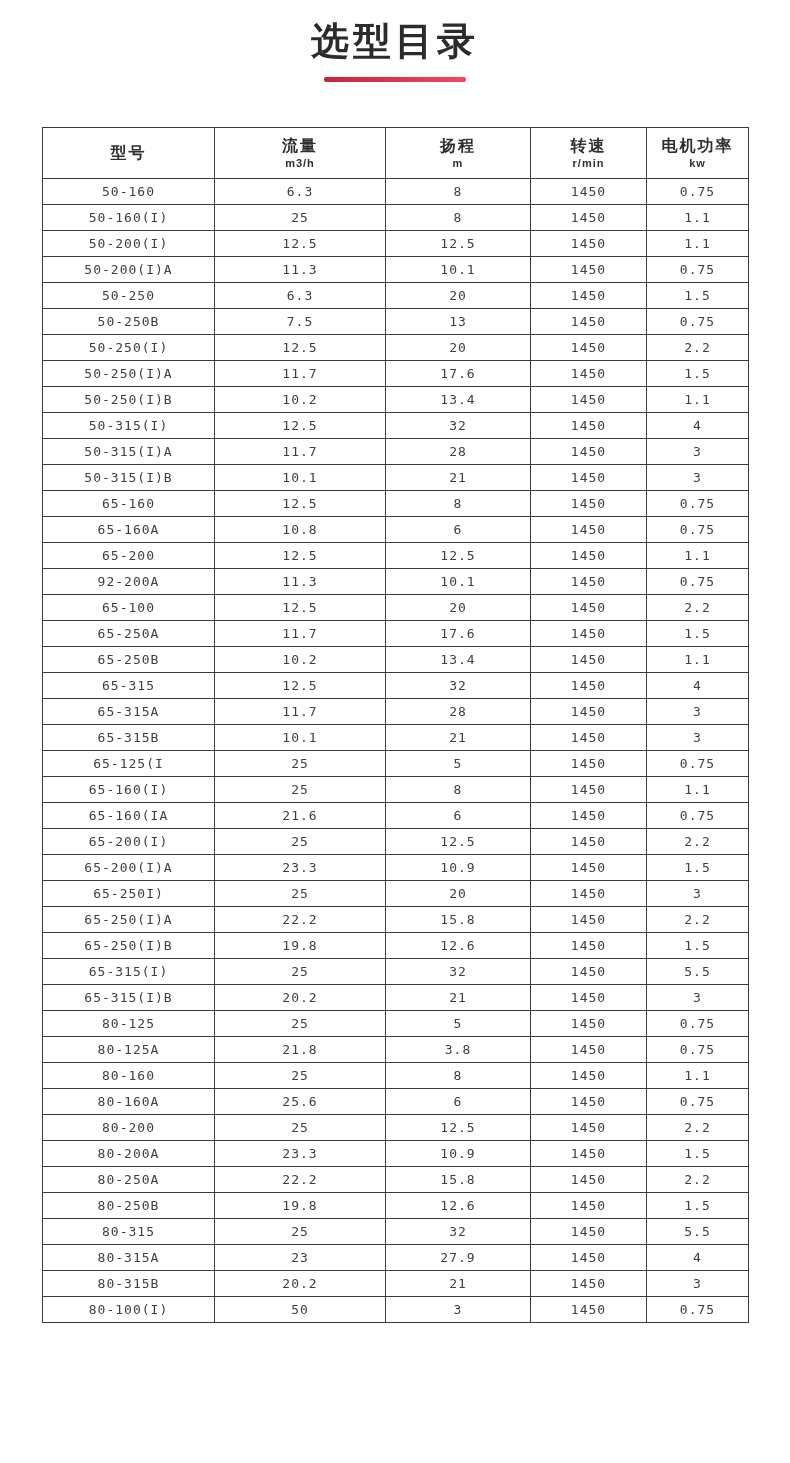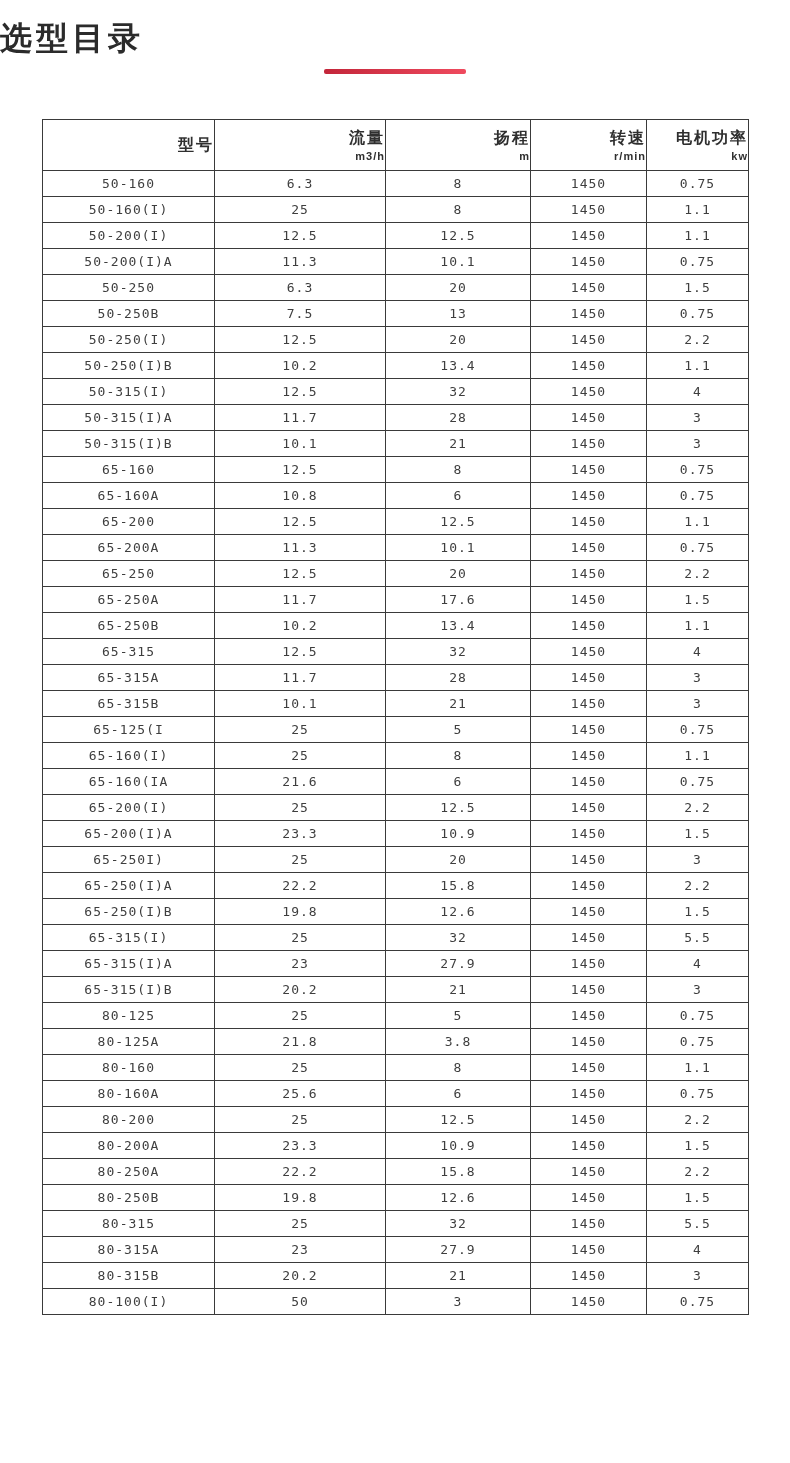--- a/index.html
+++ b/index.html
@@ -11,21 +11,22 @@
   }
   .page {
     width: 790px;
     height: 1463px;
     overflow: hidden;
     position: relative;
     background: #ffffff;
   }
   .page-title {
     margin: 18px 0 0 0;
-    font-size: 32px;
+    text-align: center;
+    font-size: 38px;
     line-height: 1.25;
     font-weight: 800;
     color: #2b2b2b;
     letter-spacing: 4px;
     font-family: "Liberation Sans", sans-serif;
   }
   .title-underline {
     width: 142px;
     height: 5px;
     margin: 11px auto 0 auto;
@@ -46,21 +47,20 @@
   .selection-table td {
     border: 1px solid #3a3a3a;
     text-align: center;
     vertical-align: middle;
     padding: 0;
     background: #ffffff;
   }
   .selection-table thead th {
     height: 50px;
     color: #2f2f2f;
-    text-align: right;
   }
   .col-label {
     font-size: 16px;
     font-weight: bold;
     letter-spacing: 2px;
     color: #2f2f2f;
     line-height: 1.35;
   }
   .col-unit {
     font-size: 11px;
@@ -164,20 +164,27 @@
           <td>0.75</td>
         </tr>
         <tr>
           <td>50-250(I)</td>
           <td>12.5</td>
           <td>20</td>
           <td>1450</td>
           <td>2.2</td>
         </tr>
         <tr>
+          <td>50-250(I)A</td>
+          <td>11.7</td>
+          <td>17.6</td>
+          <td>1450</td>
+          <td>1.5</td>
+        </tr>
+        <tr>
           <td>50-250(I)B</td>
           <td>10.2</td>
           <td>13.4</td>
           <td>1450</td>
           <td>1.1</td>
         </tr>
         <tr>
           <td>50-315(I)</td>
           <td>12.5</td>
           <td>32</td>
@@ -213,28 +220,28 @@
           <td>0.75</td>
         </tr>
         <tr>
           <td>65-200</td>
           <td>12.5</td>
           <td>12.5</td>
           <td>1450</td>
           <td>1.1</td>
         </tr>
         <tr>
-          <td>65-200A</td>
+          <td>92-200A</td>
           <td>11.3</td>
           <td>10.1</td>
           <td>1450</td>
           <td>0.75</td>
         </tr>
         <tr>
-          <td>65-250</td>
+          <td>65-100</td>
           <td>12.5</td>
           <td>20</td>
           <td>1450</td>
           <td>2.2</td>
         </tr>
         <tr>
           <td>65-250A</td>
           <td>11.7</td>
           <td>17.6</td>
           <td>1450</td>
@@ -325,27 +332,20 @@
           <td>1.5</td>
         </tr>
         <tr>
           <td>65-315(I)</td>
           <td>25</td>
           <td>32</td>
           <td>1450</td>
           <td>5.5</td>
         </tr>
         <tr>
-          <td>65-315(I)A</td>
-          <td>23</td>
-          <td>27.9</td>
-          <td>1450</td>
-          <td>4</td>
-        </tr>
-        <tr>
           <td>65-315(I)B</td>
           <td>20.2</td>
           <td>21</td>
           <td>1450</td>
           <td>3</td>
         </tr>
         <tr>
           <td>80-125</td>
           <td>25</td>
           <td>5</td>

